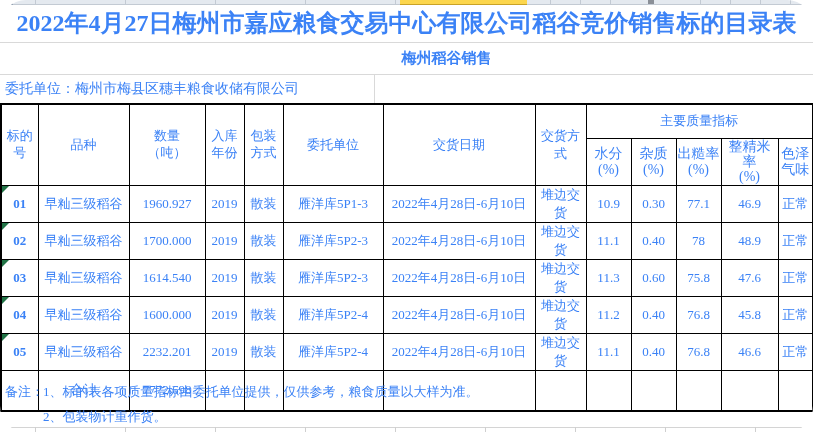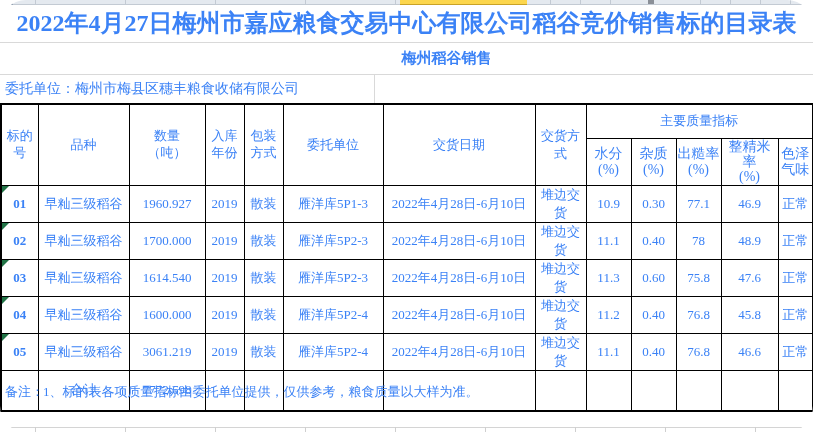--- a/index.html
+++ b/index.html
@@ -174,21 +174,21 @@
       <td>堆边交货</td>
       <td>11.2</td>
       <td>0.40</td>
       <td>76.8</td>
       <td>45.8</td>
       <td>正常</td>
     </tr>
     <tr style="height:31px">
       <td class="first"><span class="tri"></span><span>05</span></td>
       <td>早籼三级稻谷</td>
-      <td class="num">3061.219</td>
+      <td class="num">2232.201</td>
       <td>2019</td>
       <td>散装</td>
       <td>雁洋库5P2-4</td>
       <td>2022年4月28日-6月10日</td>
       <td>堆边交货</td>
       <td>11.1</td>
       <td>0.40</td>
       <td>76.8</td>
       <td>46.6</td>
       <td>正常</td>
@@ -209,20 +209,24 @@
       <td></td>
       <td></td>
     </tr>
   </tbody>
     </table>
 
   <div class="notes">
     <div class="notes-row">
       <span class="note-label">备注：</span>
       <span>1、标的表各项质量指标由委托单位提供，仅供参考，粮食质量以大样为准。</span>
+    </div>
+    <div class="notes-row">
+      <span class="note-indent"></span>
+      <span>2、包装物计重作货。</span>
     </div>
   </div>
 
   <div class="hline" style="top:427px;background:#d4d4d4"></div>
   <div class="bs-div" style="left:35px"></div>
   <div class="bs-div" style="left:125px"></div>
   <div class="bs-div" style="left:215px"></div>
   <div class="bs-div" style="left:305px"></div>
   <div class="bs-div" style="left:395px"></div>
   <div class="bs-div" style="left:485px"></div>

